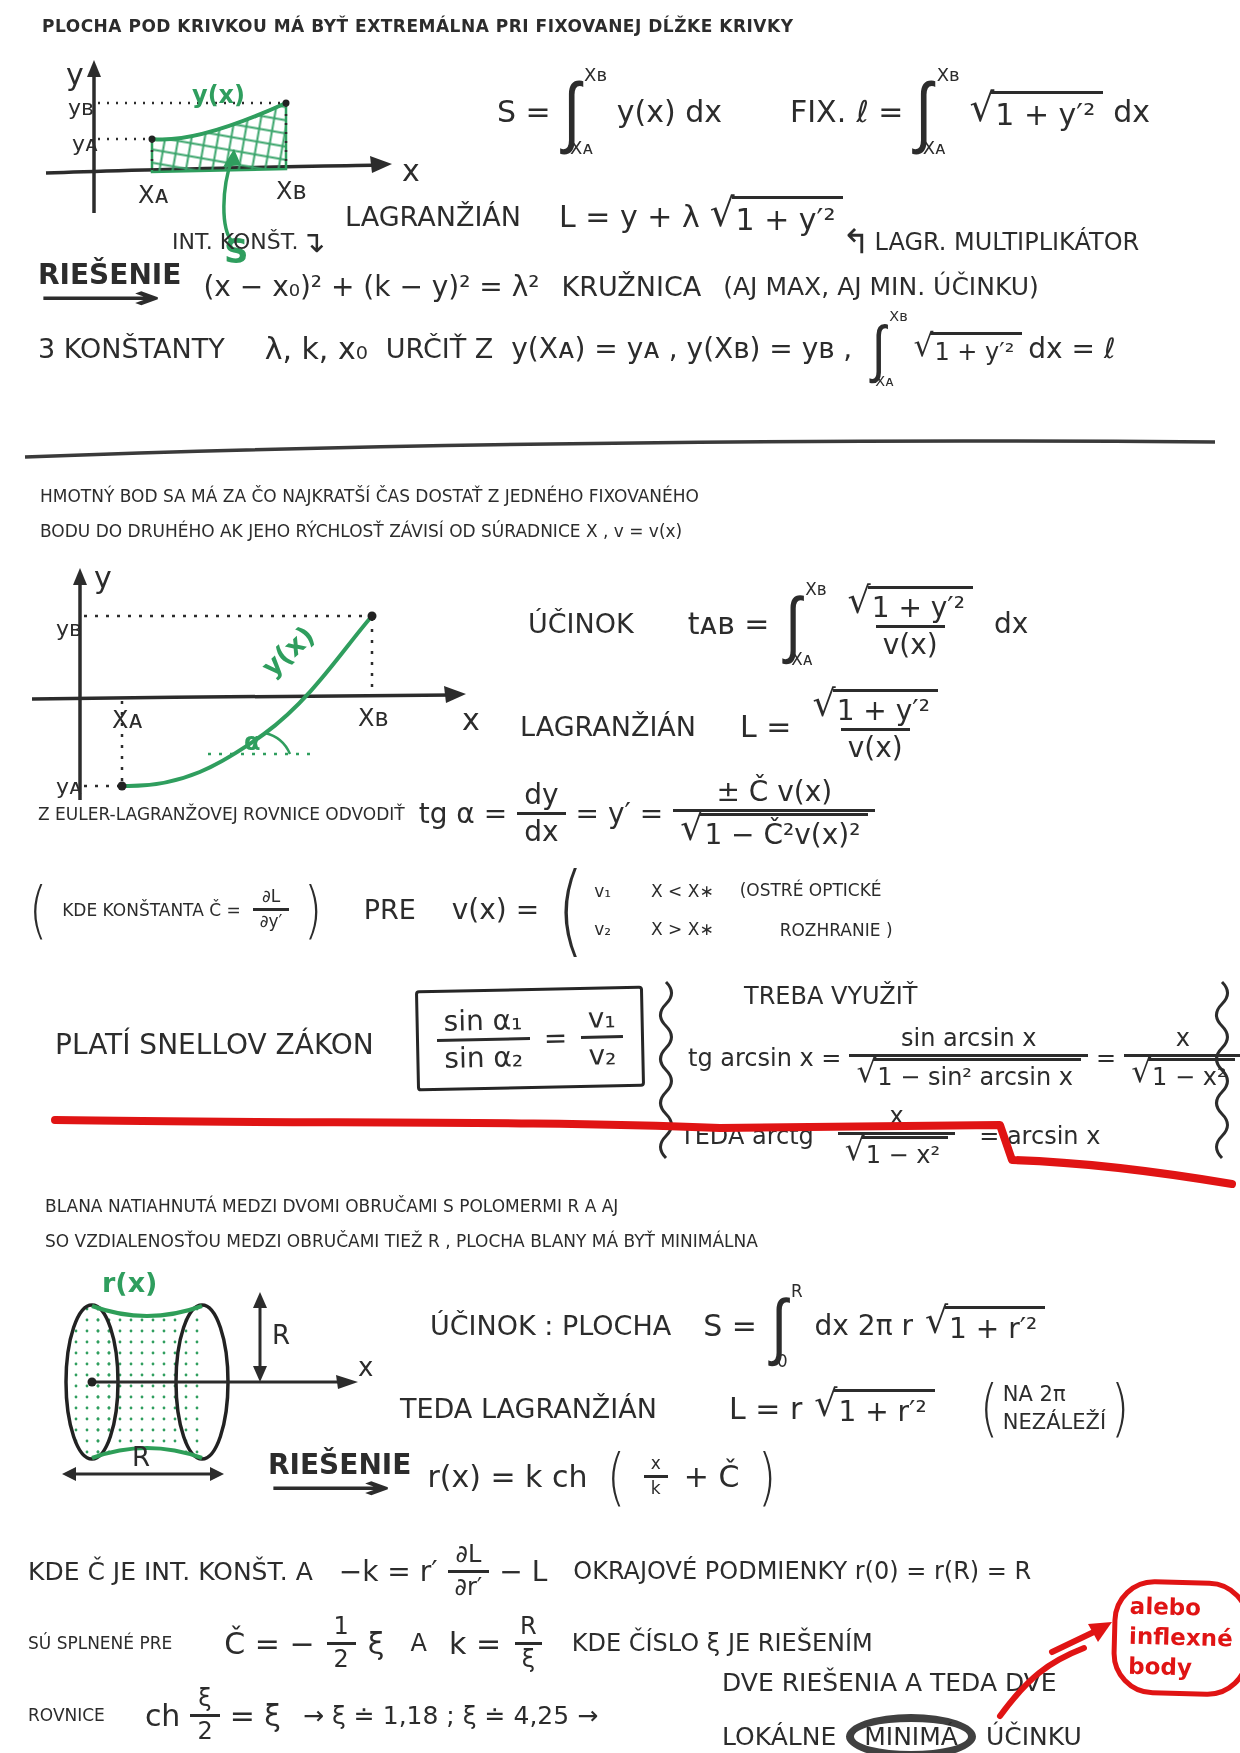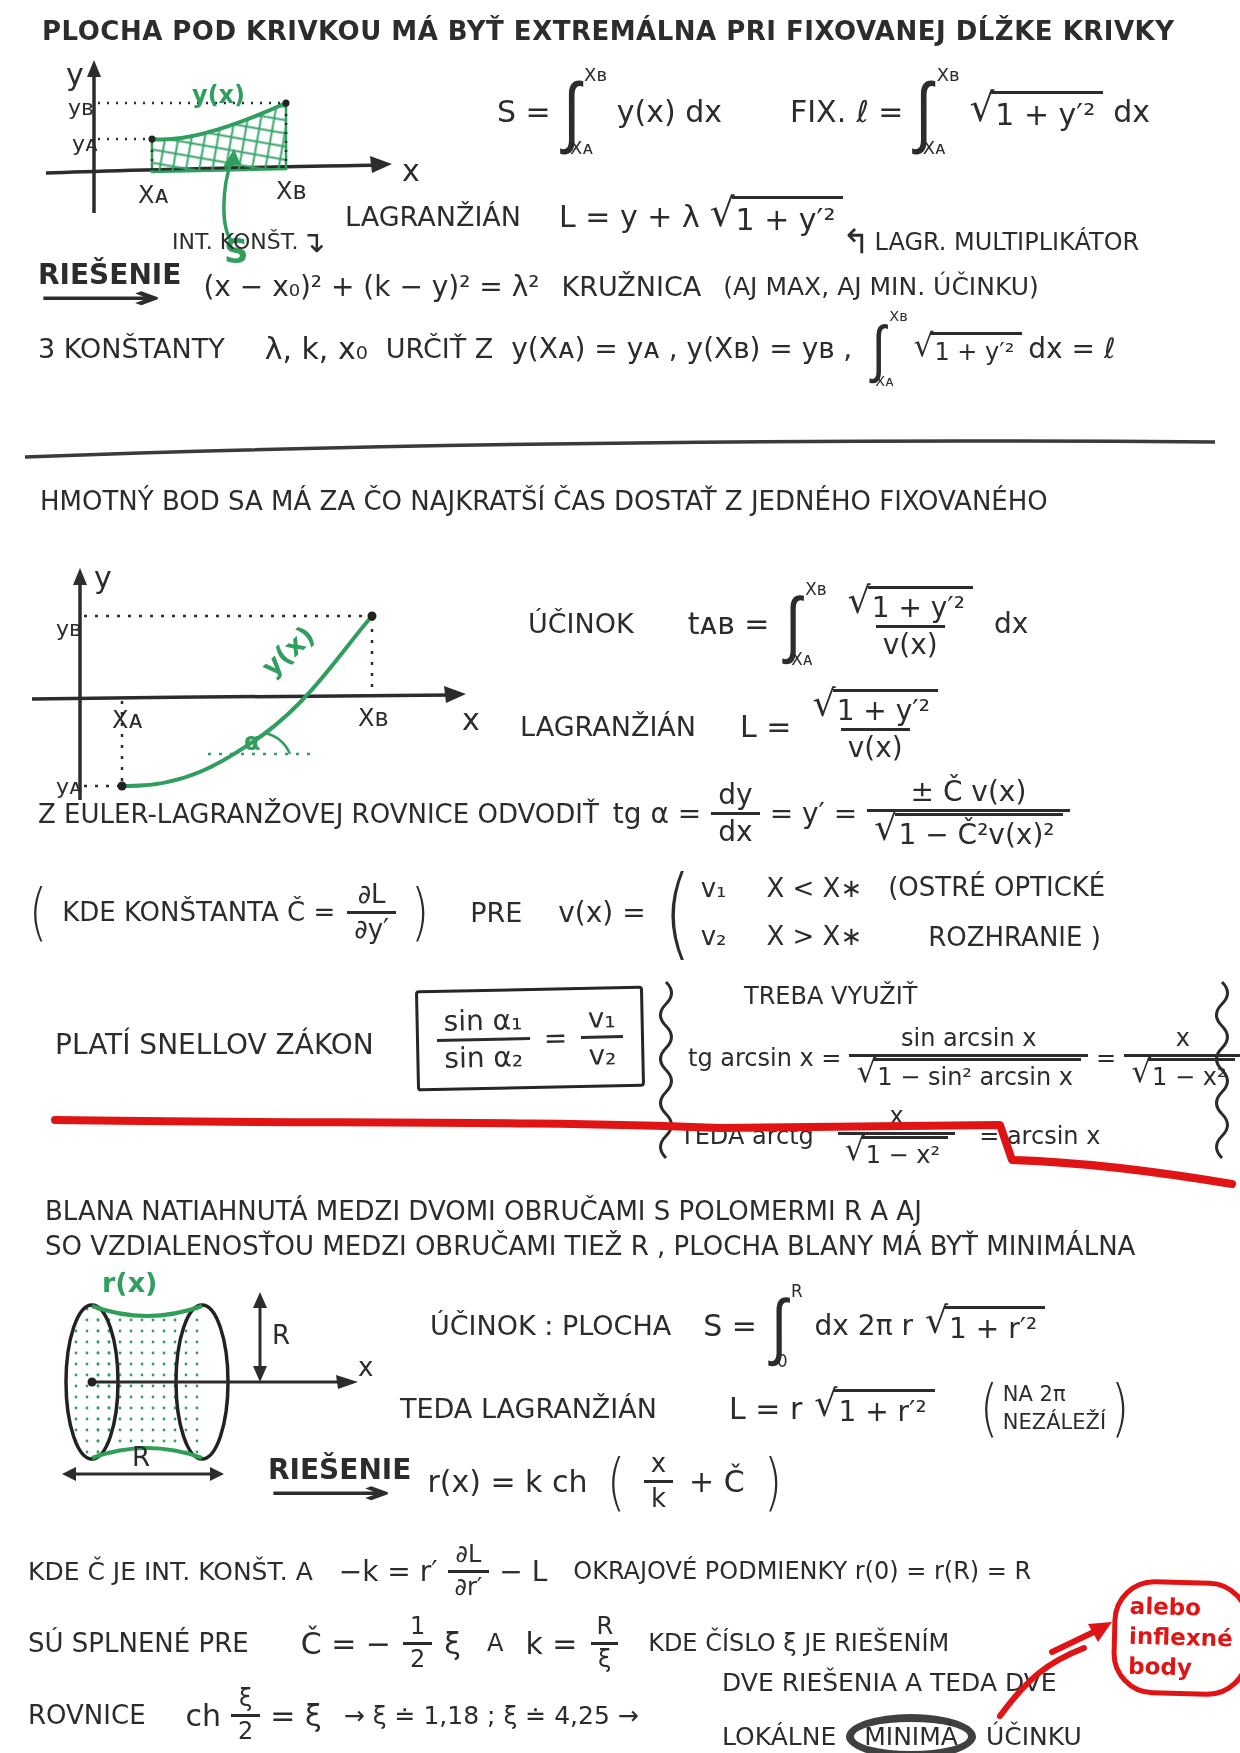--- a/index.html
+++ b/index.html
@@ -1,21 +1,21 @@
 <!DOCTYPE html>
 <html><head>
 <meta charset="utf-8">
 <style>
   html,body{margin:0;padding:0;background:#e8e8e8}
   .page{position:relative;width:1240px;height:1753px;background:#ffffff;
         font-family:"DejaVu Sans",sans-serif;color:#2c2c2c;overflow:hidden}
   .t{position:absolute;white-space:nowrap}
   .row{display:flex;align-items:center;gap:10px}
   .f21{font-size:21px}.f22{font-size:22px}.f23{font-size:24px}.f24{font-size:24px}
-  .f25{font-size:25px}.f26{font-size:26px}.f27{font-size:27px}.f28{font-size:28px}
+  .f25{font-size:25px}.f26{font-size:17px}.f27{font-size:27px}.f28{font-size:28px}
   .f30{font-size:30px}.f34{font-size:34px}
   .frac{display:inline-flex;flex-direction:column;align-items:center;line-height:1.15;vertical-align:middle}
   .frac .den{border-top:3px solid currentColor}
   .num,.den{padding:1px 7px}
   .sqrt{display:inline-flex;align-items:flex-start}
   .rs{font-size:1.3em;line-height:.85;margin-right:-3px}
   .rb{border-top:3px solid currentColor;padding:3px 8px 0 4px}
   .intg{display:inline-flex;align-items:stretch}
   .isign{font-size:2.6em;font-weight:200;line-height:.85;transform:scaleX(.8)}
   .bnd{display:inline-flex;flex-direction:column;justify-content:space-between;font-size:.6em;padding-left:2px}
@@ -152,20 +152,21 @@
         </span>
       <span class="f28">dx = ℓ</span>
     </span>
   </div>
 
   <svg style="position:absolute;left:0;top:425px" width="1240" height="50" viewBox="0 0 1240 50">
     <path d="M 25,32 C 300,22 700,13 1215,17" stroke="#3a3a3a" stroke-width="3.5" fill="none"></path>
   </svg>
 
   <div class="t f26" style="left:40px;top:486px">HMOTNÝ BOD SA MÁ ZA ČO NAJKRATŠÍ ČAS DOSTAŤ Z JEDNÉHO FIXOVANÉHO</div>
+  <div class="t f26" style="left:40px;top:521px">BODU DO DRUHÉHO AK JEHO RÝCHLOSŤ ZÁVISÍ OD SÚRADNICE X , v = v(x)</div>
 
   <svg style="position:absolute;left:22px;top:556px" width="480" height="248" viewBox="0 0 480 248">
     <line x1="58" y1="22" x2="58" y2="244" stroke="#2c2c2c" stroke-width="3.5"></line>
     <polygon points="58,12 51,29 65,29" fill="#2c2c2c"></polygon>
     <path d="M 10,143 C 150,141 300,140 430,139" stroke="#2c2c2c" stroke-width="3.5" fill="none"></path>
     <polygon points="444,138 422,130 424,147" fill="#2c2c2c"></polygon>
     <path d="M 62,60 H 346" stroke="#2c2c2c" stroke-width="2.5" stroke-dasharray="3,8" fill="none"></path>
     <path d="M 350,62 V 138" stroke="#2c2c2c" stroke-width="2.5" stroke-dasharray="3,8" fill="none"></path>
     <path d="M 100,145 V 226" stroke="#2c2c2c" stroke-width="2.5" stroke-dasharray="3,8" fill="none"></path>
     <path d="M 62,230 H 96" stroke="#2c2c2c" stroke-width="2.5" stroke-dasharray="3,8" fill="none"></path>

